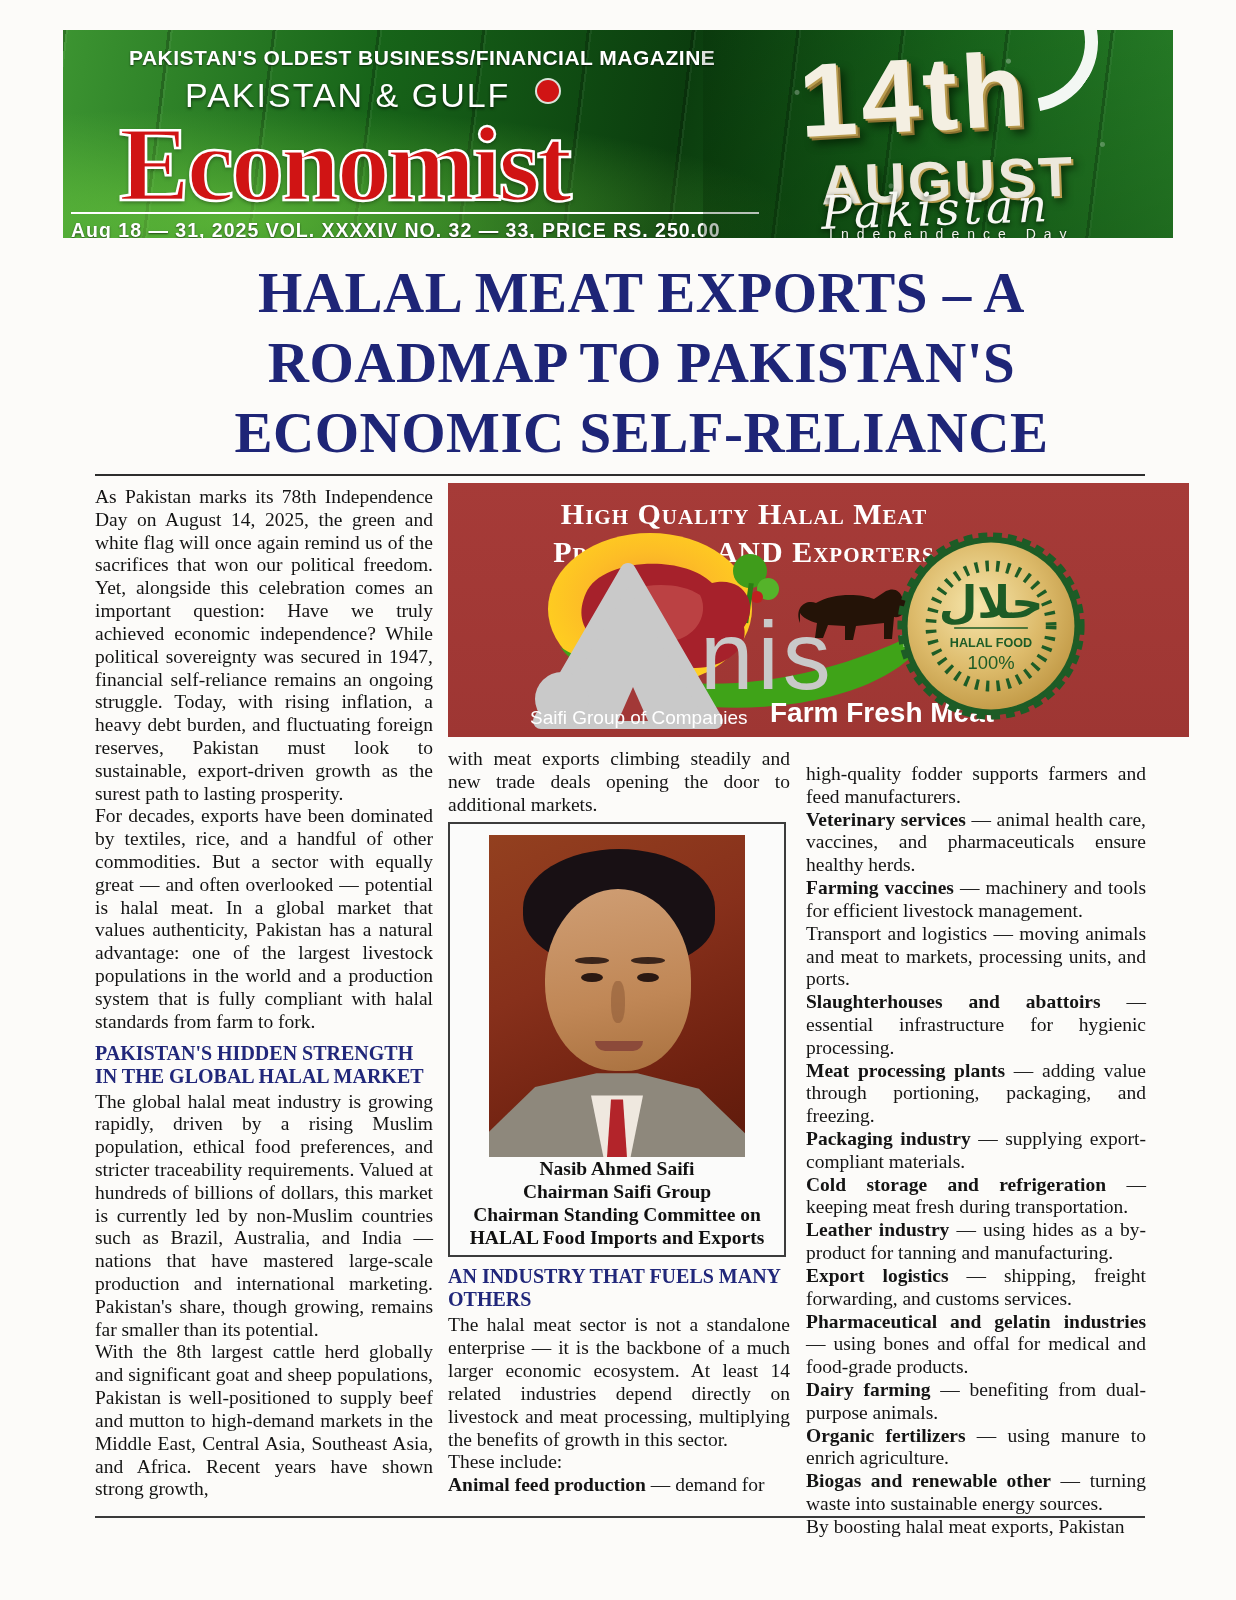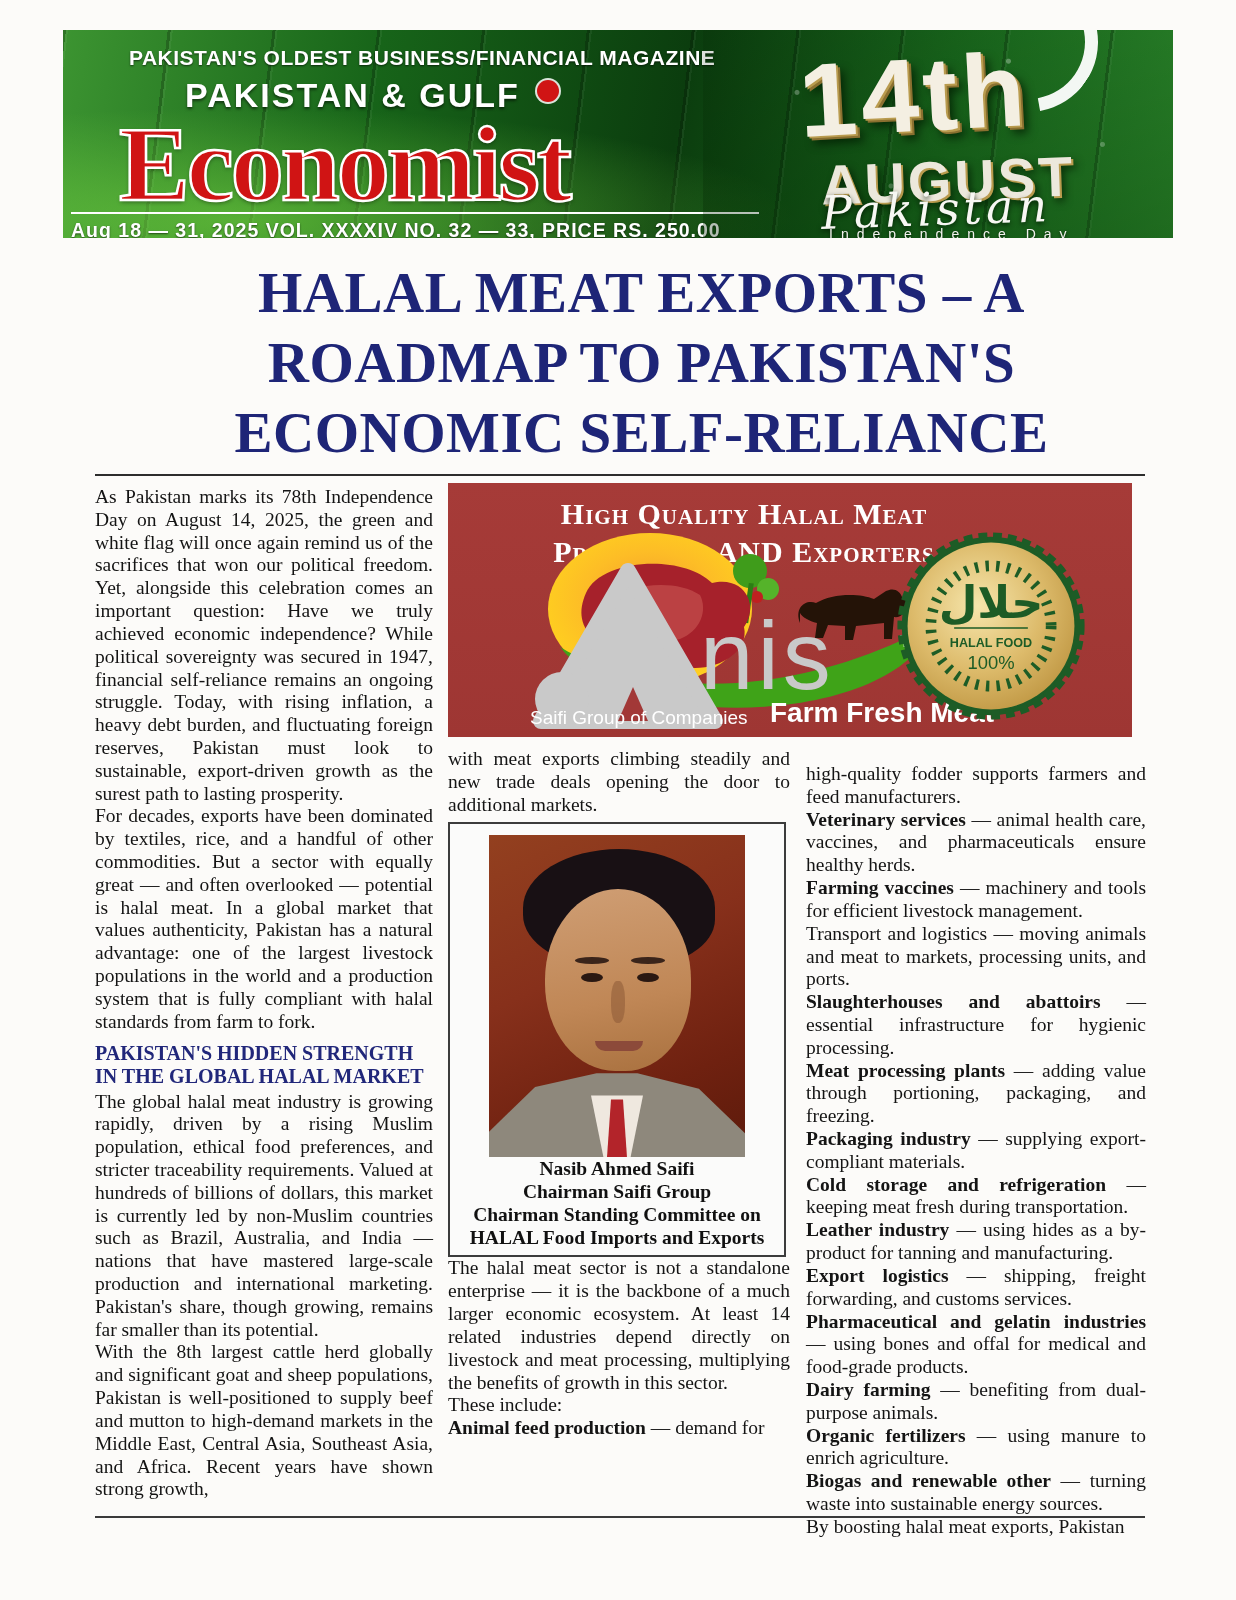--- a/index.html
+++ b/index.html
@@ -7,21 +7,21 @@
   .page { position:relative; width:1236px; height:1600px; background:#fcfbf9; margin:0 auto; overflow:hidden; }
 
   
   .masthead { position:absolute; left:63px; top:30px; width:1110px; height:208px; overflow:hidden;
     background:
       radial-gradient(ellipse at 16% 92%, rgba(130,225,70,.55), transparent 42%),
       repeating-linear-gradient(97deg, rgba(0,0,0,.22) 0 3px, rgba(255,255,255,.05) 3px 5px, transparent 5px 104px),
       linear-gradient(100deg,#3c9431 0%, #176419 28%, #0b3d0e 55%, #1a6b1e 78%, #2c8a2c 100%);
   }
   .mast-tagline { position:absolute; left:66px; top:16px; font-family:"Liberation Sans",sans-serif; font-weight:700; font-size:21px; color:#fff; letter-spacing:.5px; text-shadow:0 1px 2px rgba(0,0,0,.6); }
-  .brand-top { position:absolute; left:122px; top:46px; font-family:"Liberation Sans",sans-serif; font-weight:700; font-size:34px; color:#fff; letter-spacing:2px; text-shadow:0 2px 3px rgba(0,0,0,.55);text-align:center; }
+  .brand-top { position:absolute; left:122px; top:46px; font-family:"Liberation Sans",sans-serif; font-weight:400; font-size:34px; color:#fff; letter-spacing:2px; text-shadow:0 2px 3px rgba(0,0,0,.55);text-align:center; }
   .idot { position:absolute; left:474px; top:50px; width:22px; height:22px; border-radius:50%; background:#d01414; box-shadow:0 0 0 2px rgba(255,255,255,.85); }
   .brand-main { position:absolute; left:56px; top:74px; font-family:"Liberation Serif",serif; font-weight:700; font-size:106px; letter-spacing:-3px; color:#d01414; -webkit-text-stroke:2.5px #ffffff; text-shadow:0 2px 4px rgba(0,0,0,.45); }
   .issue-rule { position:absolute; left:8px; top:182px; width:688px; height:2px; background:#fff; }
   .issue-line { position:absolute; left:8px; top:189px; font-family:"Liberation Sans",sans-serif; font-weight:700; font-size:19.5px; color:#fff; letter-spacing:1px; text-shadow:0 1px 2px rgba(0,0,0,.6); }
 
   .mast-right { position:absolute; left:640px; top:0; width:470px; height:208px; overflow:hidden;
     background:
       radial-gradient(circle at 20% 30%, rgba(255,255,255,.28) 0 2px, transparent 3px),
       radial-gradient(circle at 65% 15%, rgba(255,255,255,.3) 0 2px, transparent 3px),
       radial-gradient(circle at 85% 55%, rgba(255,255,255,.25) 0 2px, transparent 3px),
@@ -44,21 +44,21 @@
   
   .col { position:absolute; font-size:19.5px; line-height:1.17; color:#141414; text-align:justify; }
   .col p { margin:0; }
   .col-left { left:95px; top:486px; width:338px; }
   .col-mid { left:448px; top:748px; width:342px; }
   .col-right { left:806px; top:748px; width:340px;margin-top:15px; }
   .col h3 { font-size:20px; line-height:1.15; color:#21277a; margin:8px 0 3px; text-align:left; }
   .item b { font-weight:700; }
 
   
-  .banner { position:absolute; left:448px; top:483px; width:684px; height:254px; background:linear-gradient(180deg,#a63b38,#9e3633); overflow:hidden; }
+  .banner { position:absolute; left:448px; top:483px; width:741px; height:254px; background:linear-gradient(180deg,#a63b38,#9e3633); overflow:hidden; }
   .banner-head { position:absolute; left:56px; top:12px; width:480px; text-align:center; color:#fff; font-family:"Liberation Serif",serif; font-weight:700; font-variant:small-caps; font-size:30px; line-height:1.25; letter-spacing:1px; }
   .logo-svg { position:absolute; left:52px; top:48px; }
   .brand-nis { position:absolute; left:252px; top:118px; font-family:"Liberation Sans",sans-serif; font-weight:400; font-size:96px; color:#c9c9c9; letter-spacing:4px; }
   .brand-tm { position:absolute; left:452px; top:150px; font-family:"Liberation Sans",sans-serif; font-weight:700; font-size:16px; color:#fff; }
   .banner-company { position:absolute; left:82px; top:224px; font-family:"Liberation Sans",sans-serif; font-weight:400; font-size:19px; color:#fff; }
   .banner-slogan { position:absolute; left:322px; top:214px; font-family:"Liberation Sans",sans-serif; font-weight:800; font-size:28px; color:#fff; }
   .seal-svg { position:absolute; left:446px; top:46px; }
 
   
   .photo-box { margin-top:6px; width:338px; border:2px solid #3c3c3c; background:#fbfbfa; padding-bottom:6px; }
@@ -190,20 +190,21 @@
         <div class="ph-tie"></div>
       </div>
       <div class="caption">
         <div>Nasib Ahmed Saifi</div>
         <div>Chairman Saifi Group</div>
         <div>Chairman Standing Committee on</div>
         <div>HALAL Food Imports and Exports</div>
       </div>
     </div>
 
+    <h3>AN INDUSTRY THAT FUELS MANY OTHERS</h3>
     <p>The halal meat sector is not a standalone enterprise — it is the backbone of a much larger economic ecosystem. At least 14 related industries depend directly on livestock and meat processing, multiplying the benefits of growth in this sector.</p>
     <p>These include:</p>
     <p class="item"><b>Animal feed production</b><span> — demand for</span></p>
   </div>
 
   <div class="col col-right">
     <p class="item"><b></b><span>high-quality fodder supports farmers and feed manufacturers.</span></p>
     <p class="item"><b>Veterinary services</b><span> — animal health care, vaccines, and pharmaceuticals ensure healthy herds.</span></p>
     <p class="item"><b>Farming vaccines</b><span> — machinery and tools for efficient livestock management.</span></p>
     <p class="item"><b></b><span>Transport and logistics — moving animals and meat to markets, processing units, and ports.</span></p>

